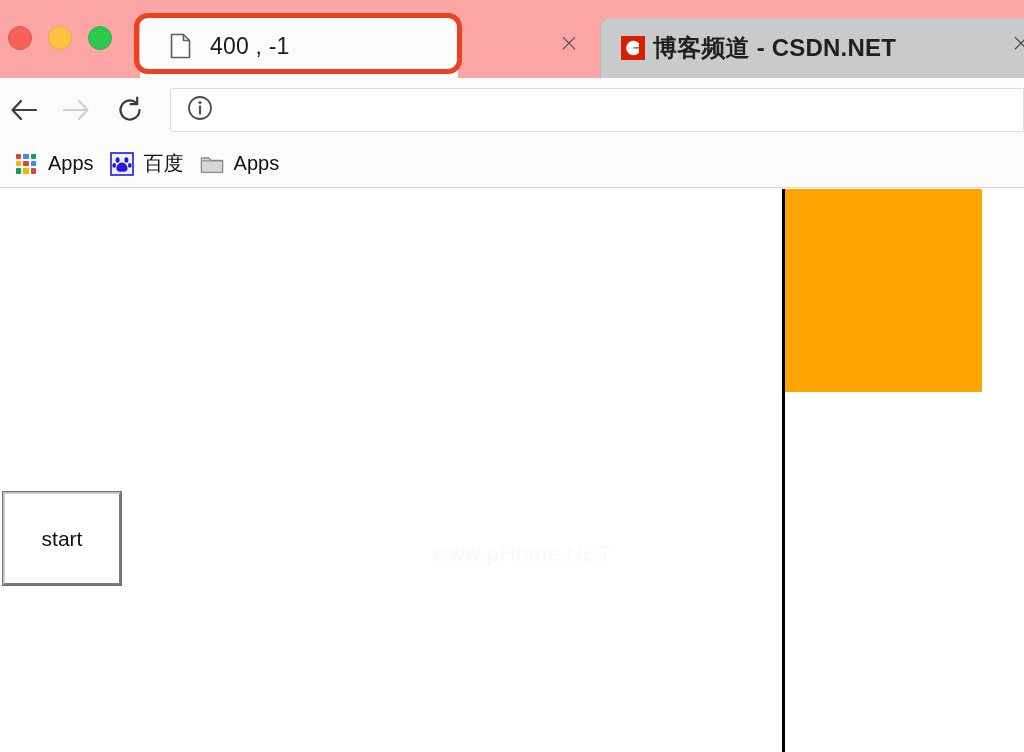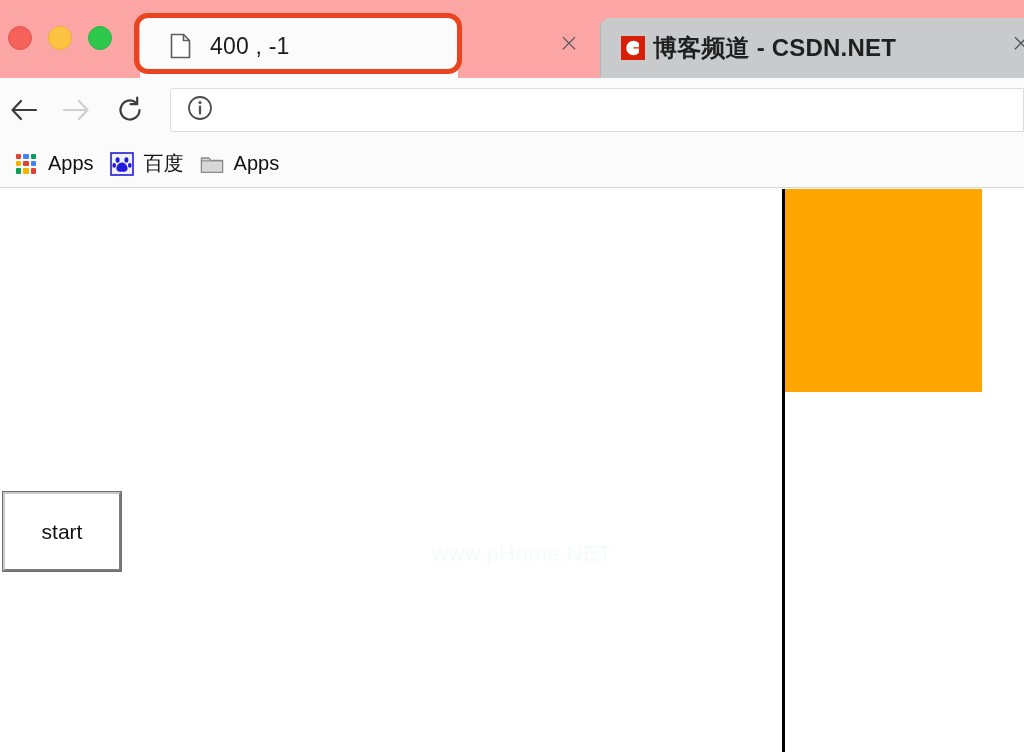--- a/index.html
+++ b/index.html
@@ -220,21 +220,21 @@
   .moving-box {
     position: absolute;
     left: 785px; top: 0px;
     width: 197px; height: 203px;
     background: #ffa500;
   }
 
   .start-button {
     position: absolute;
     left: 3px; top: 303px;
-    width: 118px; height: 79px;
+    width: 118px; height: 93px;
     background: #ffffff;
     border-top: 2px solid #c9c9c9;
     border-left: 2px solid #c9c9c9;
     border-right: 2px solid #7a7a7a;
     border-bottom: 2px solid #7a7a7a;
     outline: 1px solid #6f6f6f;
     box-sizing: border-box;
     font-family: "Liberation Sans", sans-serif;
     font-size: 21px;
     color: #111111;

